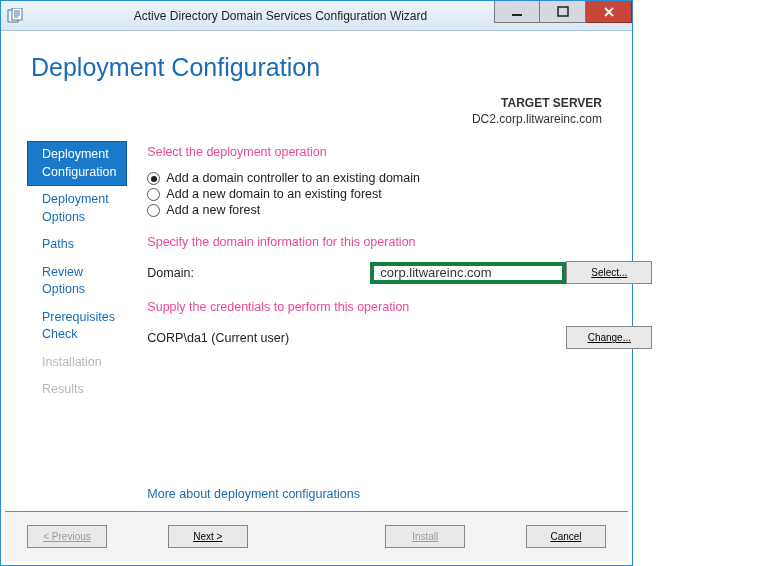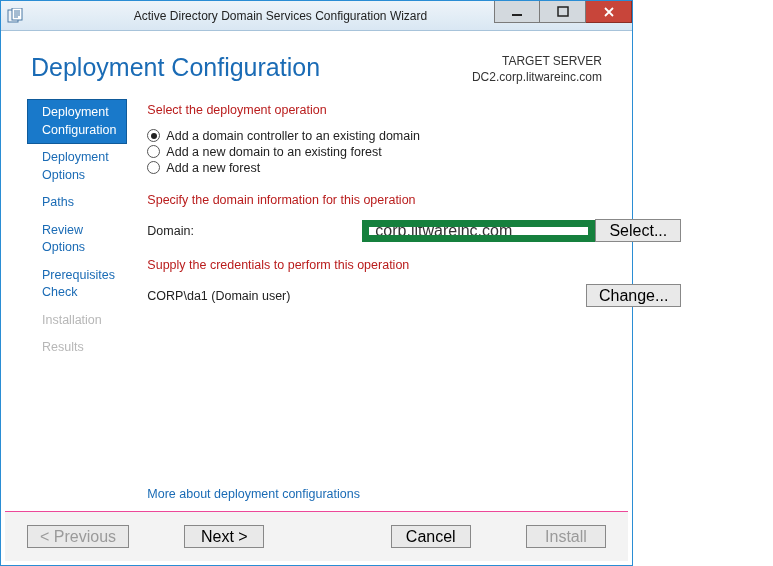--- a/index.html
+++ b/index.html
@@ -51,21 +51,21 @@
     padding:18px 26px 10px 26px;
   }
   .page-title {
     font-size:25px; font-weight:400; color:#1a6bb5;
     flex:1;
   }
   .target-block {
     text-align:right; font-size:12px; color:#333;
     line-height:1.35;
   }
-  .target-block .lbl { font-weight:400; }
+  .target-block .lbl { font-weight:700;margin-top:42px; }
 
   .body-row {
     flex:1; display:flex;
     padding:0 26px 0 0;
   }
   .nav {
     width:200px; padding-left:22px; padding-top:4px;
   }
   .nav-item {
     padding:4px 10px 4px 14px;
@@ -80,41 +80,41 @@
     background:#1979ca;
     color:#fff;
     border-color:#0f5a9a;
   }
   .nav-item.disabled { color:#b7b7b7; cursor:default; }
 
   .main {
     flex:1; padding:6px 0 0 18px;
     display:flex; flex-direction:column;
   }
-  .section-label { font-size:12.5px; color:#b91c1c; margin-bottom:10px; margin-top:2px;}
+  .section-label { font-size:12.5px; color:#ec4899; margin-bottom:10px; margin-top:2px;}
   .radio-group { margin-bottom:14px; }
-  .radio-row { display:flex; align-items:flex-start; gap:6px; margin:2px 0; font-size:12.5px; cursor:pointer;}
+  .radio-row { display:flex; align-items:flex-end; gap:6px; margin:2px 0; font-size:12.5px; cursor:pointer;}
   .radio {
     width:13px; height:13px; border:1px solid #555; border-radius:50%;
     display:flex; align-items:center; justify-content:center; background:#fff;
   }
   .radio .dot { width:6px; height:6px; border-radius:50%; background:#222; display:none;}
   .radio.checked .dot{display:block;}
 
   .form-row { display:flex; align-items:center; margin:2px 0 14px 0; gap:0;}
   .form-label { width:215px; font-size:12.5px; flex:none; }
   .text-input {
-    flex:1; height:22px; border:7px solid #15803d; padding:0 6px;
-    font-family:inherit; font-size:16px; color:#333; background:#fff;
+    flex:1; height:22px; border:4px solid #15803d; padding:0 6px;
+    font-family:inherit; font-size:13px; color:#333; background:#fff;margin-left:8px;
   }
   .std-btn {
     height:23px; min-width:86px; padding:0 12px;
     border:1px solid #888; background:#e9e9e9;
-    font-family:inherit; font-size:16px; cursor:pointer;
-    display:flex;align-items:center;justify-content:center;
+    font-family:inherit; font-size:10px; cursor:pointer;
+    display:flex;align-items:center;justify-content:center;text-decoration:underline;
   }
   .std-btn.disabled{color:#9a9a9a; cursor:default;}
 
   .cred-row { display:flex; align-items:center; margin-top:2px;}
   .cred-text { flex:1; font-size:12.5px; }
 
   .more-link {
     color:#1a6bb5; font-size:12.5px; cursor:pointer;
     margin-top:auto; margin-bottom:10px;
   }
@@ -209,30 +209,30 @@
 
         <div class="form-row">
           <div class="form-label">Domain:</div>
           <input class="text-input" type="text" value="corp.litwareinc.com" style="">
           <button class="std-btn">Select...</button>
         </div>
 
         <div class="section-label">Supply the credentials to perform this operation</div>
 
         <div class="cred-row">
-          <div class="cred-text">CORP\da1 (Domain user)</div>
+          <div class="cred-text">CORP\da1 (Current user)</div>
           <button class="std-btn">Change...</button>
         </div>
 
         <div class="more-link">More about deployment configurations</div>
       </div>
     </div>
 
     <div class="footer">
       <button class="std-btn disabled">&lt; Previous</button>
       <button class="std-btn">Next &gt;</button>
       <div class="spacer"></div>
+      <button class="std-btn disabled">Install</button>
       <button class="std-btn">Cancel</button>
-      <button class="std-btn disabled">Install</button>
     </div>
 
   </div>
 </div>
 
 </body></html>

